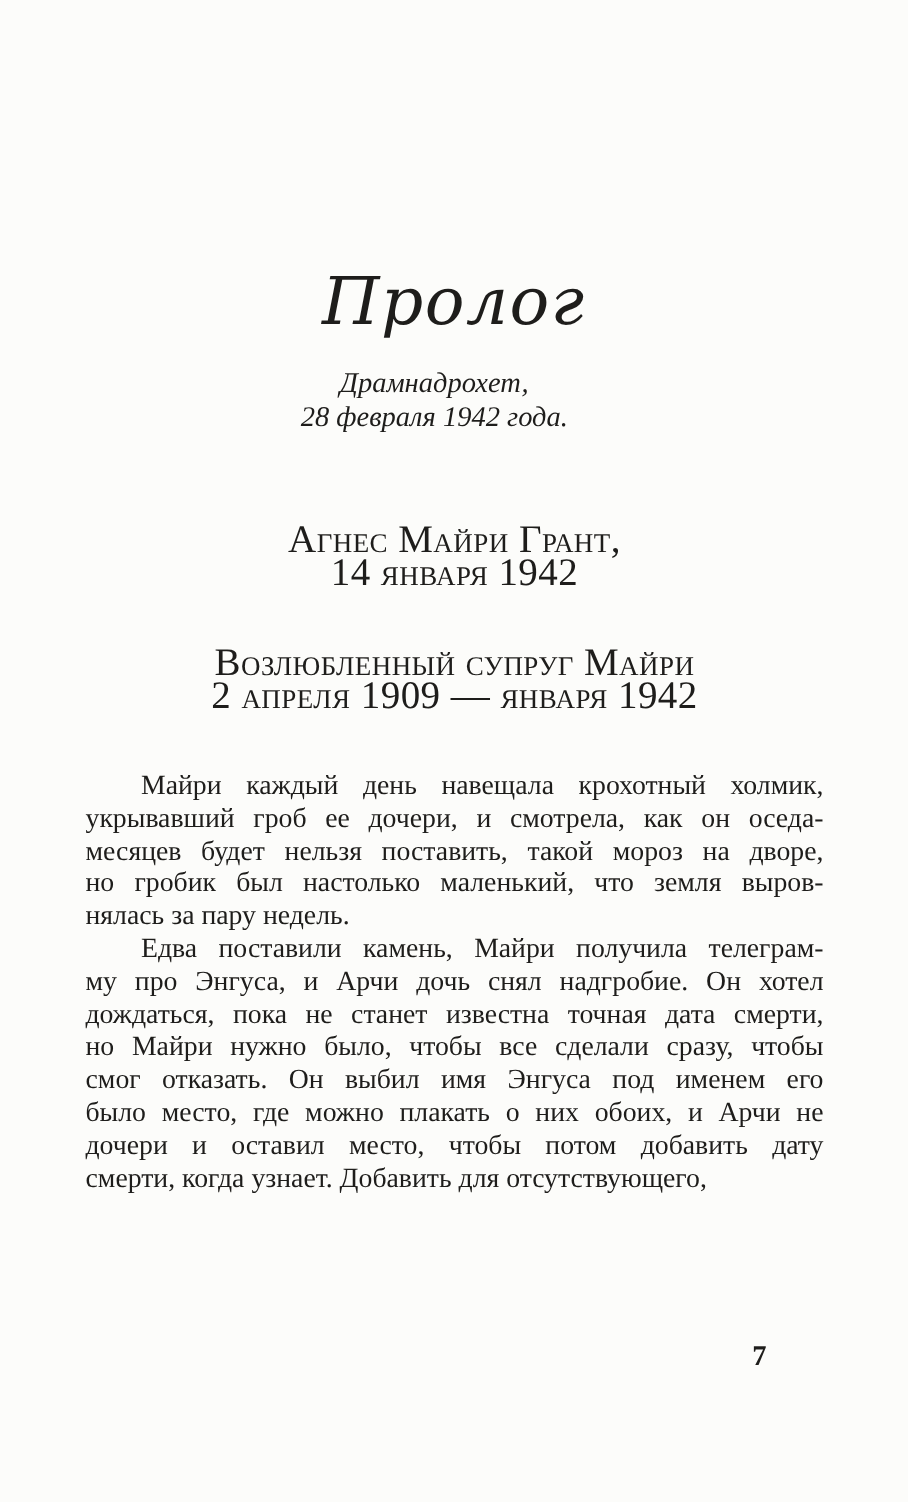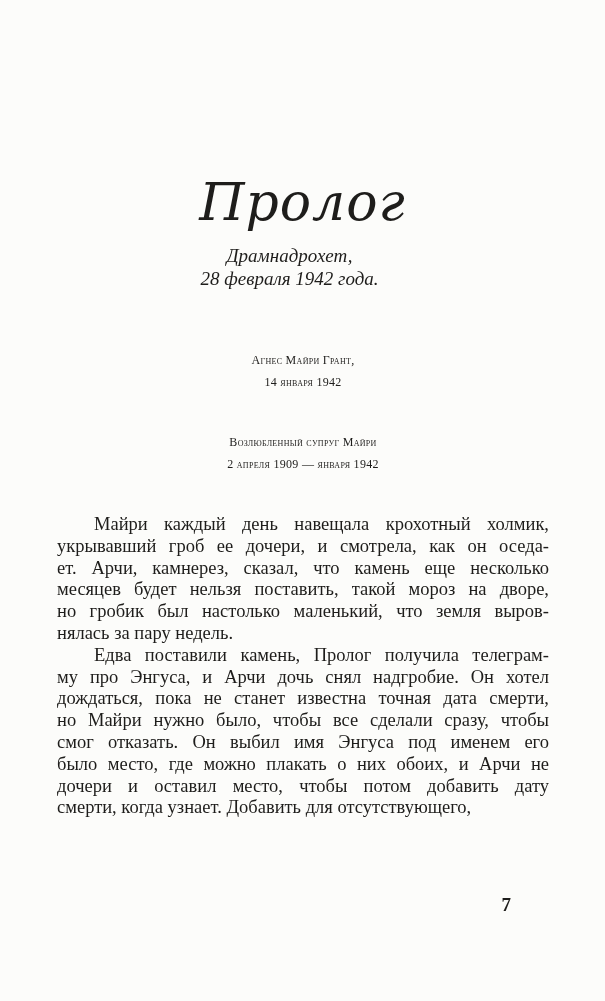--- a/index.html
+++ b/index.html
@@ -5,32 +5,32 @@
   :root { --paper:#fcfcfa; --ink:#1e1d1b; }
   html,body { margin:0; padding:0; background:var(--paper); }
   .page {
     position:relative; width:605px; height:1001px;
     background:var(--paper); color:var(--ink); overflow:hidden;
     font-family:"Liberation Serif","DejaVu Serif",serif;
   }
   .title {
     position:absolute; top:178px; left:0; width:605px;
     text-align:center; font-family:"DejaVu Serif","Liberation Serif",serif;
-    font-style:italic; font-weight:normal; font-size:52px; line-height:48px;
+    font-style:italic; font-weight:normal; font-size:44px; line-height:48px;
     letter-spacing:1px;
   }
   .dateline {
     position:absolute; top:244px; left:0; width:605px;
     text-align:center; font-style:italic; font-size:19px; line-height:23px;
     transform:translateX(-13px);
   }
   .epitaph {
     position:absolute; left:57px; width:492px;
     text-align:center; font-variant:small-caps; font-variant-caps:small-caps;
-    font-size:12px; line-height:22.3px; letter-spacing:0.3px;
+    font-size:26px; line-height:22.3px; letter-spacing:0.3px;
   }
   .ep1 { top:349px; }
   .ep2 { top:431px; }
   .body-text {
     position:absolute; top:514px; left:57px; width:492px;
     font-size:18.5px; line-height:21.8px;
   }
   .para > div:first-child { text-indent:37px; }
   .bline { text-align:left; }
   .bline.fill { text-align:justify; text-align-last:justify; }
@@ -58,27 +58,26 @@
 
   <div class="epitaph ep2">
     <div class="ep-line">Возлюбленный супруг Майри</div>
     <div class="ep-line">2 апреля 1909 — января 1942</div>
   </div>
 
   <div class="body-text">
     <div class="para">
         <div class="bline fill">Майри каждый день навещала крохотный холмик,</div>
         <div class="bline fill">укрывавший гроб ее дочери, и смотрела, как он оседа-</div>
-        <div class="bline fill">ет. Арчи, камнерез, сказал, что камень еще несколько</div>
         <div class="bline fill">месяцев будет нельзя поставить, такой мороз на дворе,</div>
         <div class="bline fill">но гробик был настолько маленький, что земля выров-</div>
         <div class="bline">нялась за пару недель.</div>
       </div>
     <div class="para">
-        <div class="bline fill">Едва поставили камень, Пролог получила телеграм-</div>
+        <div class="bline fill">Едва поставили камень, Майри получила телеграм-</div>
         <div class="bline fill">му про Энгуса, и Арчи дочь снял надгробие. Он хотел</div>
         <div class="bline fill">дождаться, пока не станет известна точная дата смерти,</div>
         <div class="bline fill">но Майри нужно было, чтобы все сделали сразу, чтобы</div>
         <div class="bline fill">смог отказать. Он выбил имя Энгуса под именем его</div>
         <div class="bline fill">было место, где можно плакать о них обоих, и Арчи не</div>
         <div class="bline fill">дочери и оставил место, чтобы потом добавить дату</div>
         <div class="bline">смерти, когда узнает. Добавить для отсутствующего,</div>
       </div>
   </div>
 

